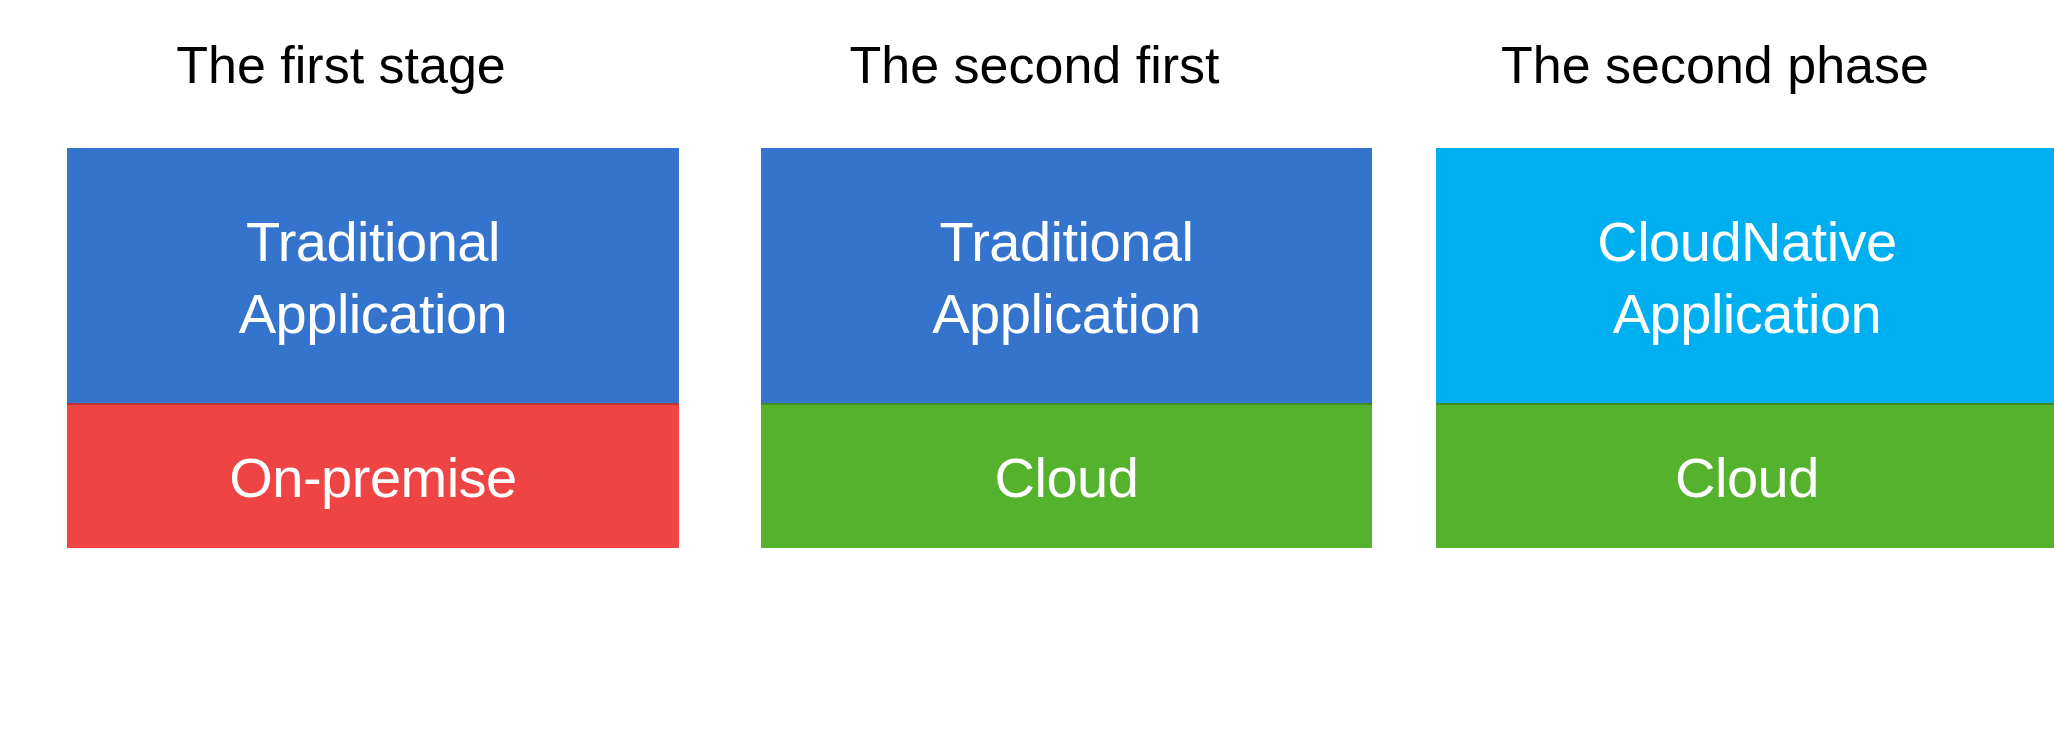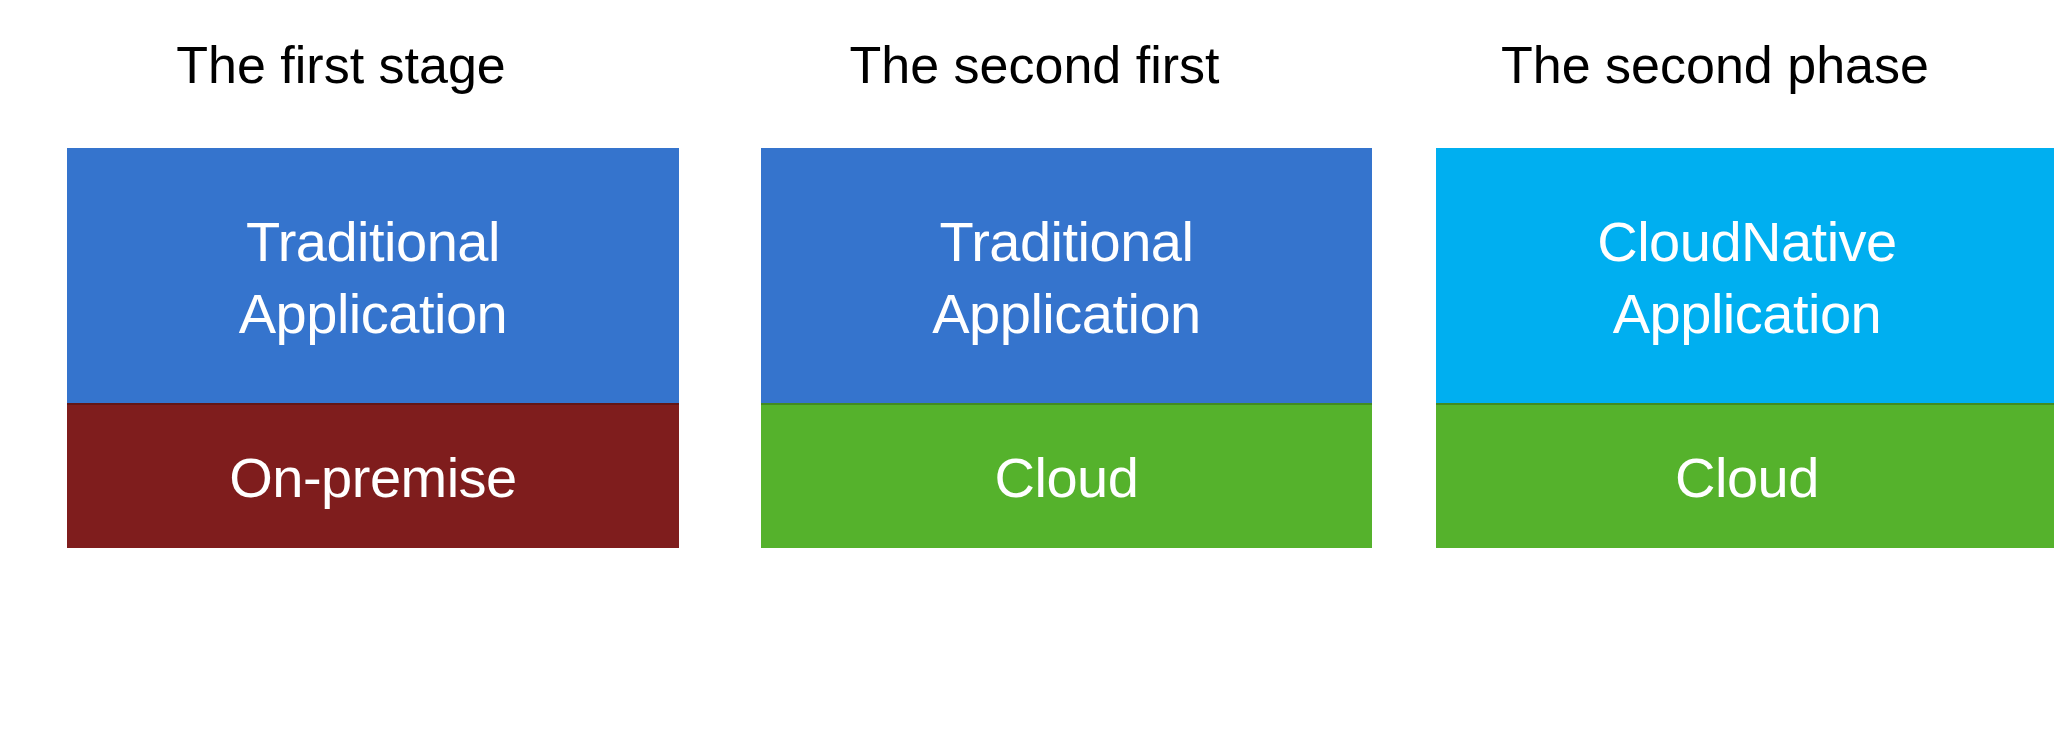--- a/index.html
+++ b/index.html
@@ -78,21 +78,21 @@
 
 <div class="canvas">
 
   <div class="stage-col c1">
     <div class="stage-title">The first stage</div>
     <div class="stage-box">
       <div class="sec sec-top" style="background-color: rgb(53, 116, 205);">
         <div class="box-line">Traditional</div>
         <div class="box-line">Application</div>
       </div>
-      <div class="sec sec-bottom" style="background-color: #7f1d1d;">
+      <div class="sec sec-bottom" style="background-color: #ef4444;">
         <div class="box-line">On-premise</div>
       </div>
     </div>
   </div>
 
   <div class="stage-col c2">
     <div class="stage-title">The second first</div>
     <div class="stage-box">
       <div class="sec sec-top" style="background-color: rgb(53, 116, 205);">
         <div class="box-line">Traditional</div>

